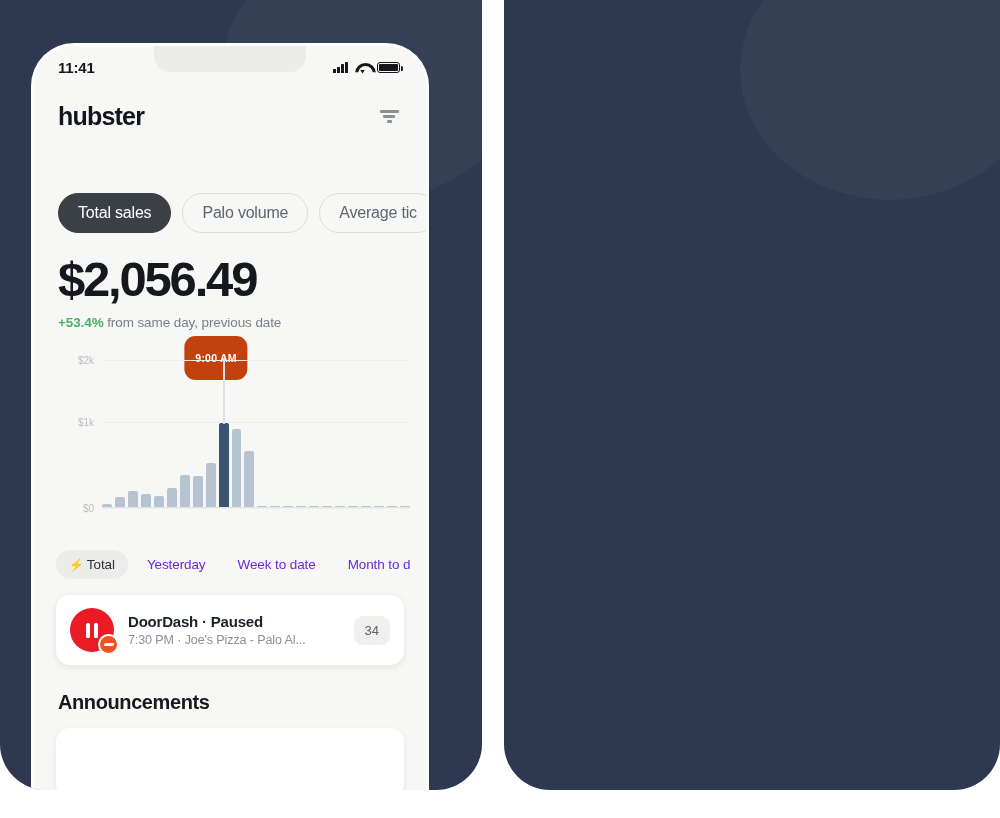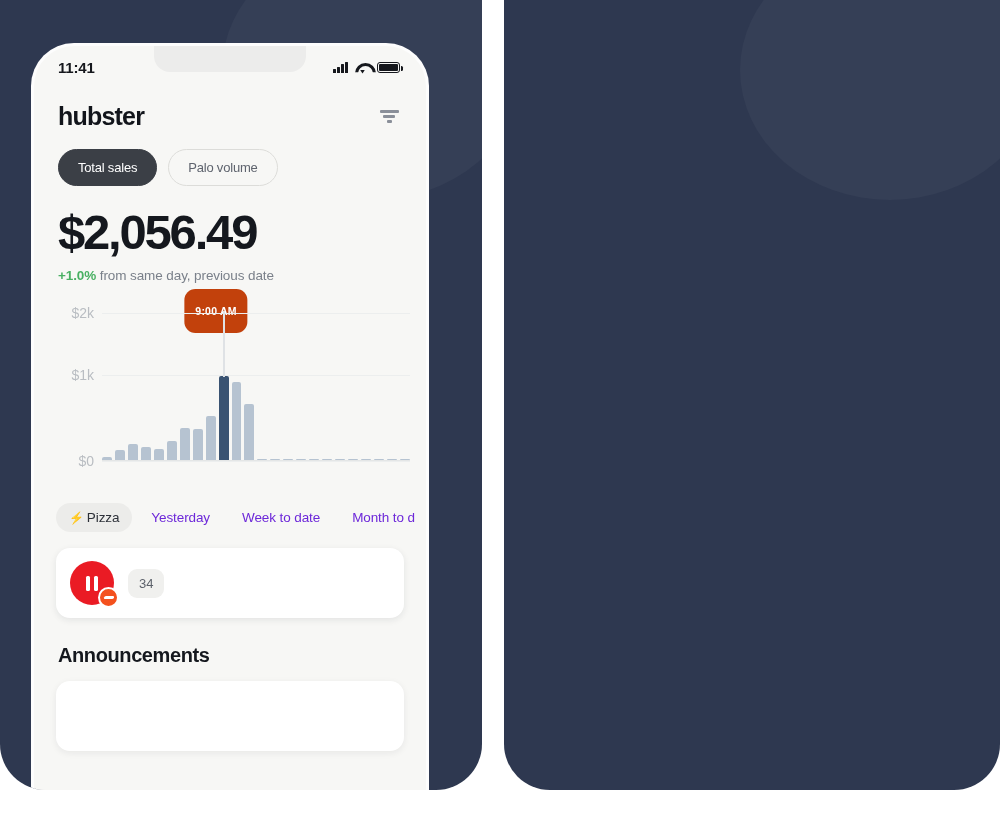--- a/index.html
+++ b/index.html
@@ -83,23 +83,24 @@
   .filter-icon { width: 26px; height: 22px; display: flex; flex-direction: column; align-items: center; justify-content: center; gap: 2.2px; cursor: pointer; }
   .filter-icon i { display: block; background: #8a8f99; border-radius: 1px; }
   .filter-icon i:nth-child(1) { width: 19px; height: 2.6px; }
   .filter-icon i:nth-child(2) { width: 12px; height: 2.6px; }
   .filter-icon i:nth-child(3) { width: 5px;  height: 2.6px; }
 
   
   .pill-row { display: flex; gap: 11px; padding: 10px 0 6px 24px; white-space: nowrap; }
   .pill {
     border-radius: 22px; padding: 10px 19px;
-    font-size: 13px; letter-spacing: -0.2px;
+    font-size: 16px; letter-spacing: -0.2px;
     border: 1.4px solid #dcdcd9; color: #5f646e; background: transparent;
     flex: 0 0 auto;
+    margin-top: 44px;
   }
   .pill.active { background: #3b3f46; border-color: #3b3f46; color: #ffffff; font-weight: normal; }
 
   
   .amount {
     font-size: 49px; font-weight: bold; color: #15181e;
     letter-spacing: -2.2px; padding: 12px 24px 0 24px;
   }
   .delta { font-size: 13.5px; color: #7a808a; padding: 8px 24px 0 24px; letter-spacing: -0.1px; }
   .delta b { color: #49b063; font-weight: bold; }
@@ -107,21 +108,21 @@
   
   .chart-wrap { position: relative; padding: 4px 18px 0 18px; height: 216px; }
   .tip {
     position: absolute; top: 6px; transform: translateX(-50%);
     background: #c2410c; color: #ffffff;
     font-size: 10.5px; font-weight: bold; letter-spacing: 0.2px;
     padding: 16px 11px; border-radius: 11px; white-space: nowrap;
   }
   .plot { position: absolute; left: 68px; right: 16px; top: 30px; height: 148px; }
   .gridline { position: absolute; left: 0; right: 0; height: 1px; background: #eceeee; }
-  .ylab { position: absolute; right: 100%; margin-right: 8px; transform: translateY(-50%); font-size: 14px; color: #b9bdc2; white-space: nowrap; }
+  .ylab { position: absolute; right: 100%; margin-right: 8px; transform: translateY(-50%); font-size: 10px; color: #b9bdc2; white-space: nowrap; }
   .axisline { position: absolute; left: 0; right: 0; bottom: 0; height: 1px; background: #e4e6e6; }
   .bars-area { position: absolute; left: 0; right: 0; bottom: 1px; top: 0; display: flex; align-items: flex-end; gap: 3px; }
   .bar { flex: 1 1 0; background: #b6c3d1; border-radius: 2px 2px 0 0; min-height: 1px; }
   .bar.hl { background: #3a5372; }
   .vline { position: absolute; width: 1.4px; background: #dfe2e5; }
   .xlabels { position: absolute; left: 68px; right: 16px; top: 186px; height: 16px; }
   .xlab { position: absolute; transform: translateX(-50%); font-size: 10px; color: #b9bdc2; white-space: nowrap; }
 
   
   .range-row { display: flex; align-items: center; gap: 6px; padding: 4px 0 0 22px; white-space: nowrap; }
@@ -195,25 +196,26 @@
         <div class="filter-icon">
             <i></i>
             <i></i>
             <i></i>
           </div>
       </div>
 
       <div class="pill-row">
         <div class="pill active">Total sales</div>
         <div class="pill">Palo volume</div>
+        <div class="pill">Average tic</div>
       </div>
 
       <div class="amount">$2,056.49</div>
       <div class="delta">
-        <b>+1.0%</b>
+        <b>+53.4%</b>
         <span>from same day, previous date</span>
       </div>
 
       <div class="chart-wrap">
         <div class="tip" id="bar-tip" style="left: 182px;">9:00 AM</div>
         <div class="plot" id="bar-plot">
           <div class="axisline"></div>
           <div class="bars-area" id="bars-area">
               <div class="bar" style="height: 2.96px;"></div>
               <div class="bar" style="height: 9.62px;"></div>
@@ -247,35 +249,39 @@
               <div class="ylab" style="top: 0px;">$1k</div>
             </div>
             <div class="gridline" style="top: 0px;">
               <div class="ylab" style="top: 0px;">$2k</div>
             </div>
             <div class="vline" style="left: calc(39.5833% - 0.7px); top: -2px; height: 65.64px;"></div>
           </div>
       </div>
 
       <div class="range-row">
-        <div class="range active"><span class="bolt">⚡</span><span>Pizza</span></div>
+        <div class="range active"><span class="bolt">⚡</span><span>Total</span></div>
         <div class="range">Yesterday</div>
         <div class="range">Week to date</div>
         <div class="range">Month to d</div>
       </div>
 
       <div class="order-card">
         <div class="pause-badge">
           <div class="pause-circle">
               <i></i>
               <i></i>
             </div>
           <div class="dd-mini">
               <i></i>
             </div>
+        </div>
+        <div class="order-text">
+          <div class="order-title">DoorDash · Paused</div>
+          <div class="order-sub">7:30 PM · Joe's Pizza - Palo Al...</div>
         </div>
         <div class="count-chip">34</div>
       </div>
 
       <div class="section-h">Announcements</div>
       <div class="ghost-card"></div>
     </div>
   </div>
 
   <div class="panel right">

